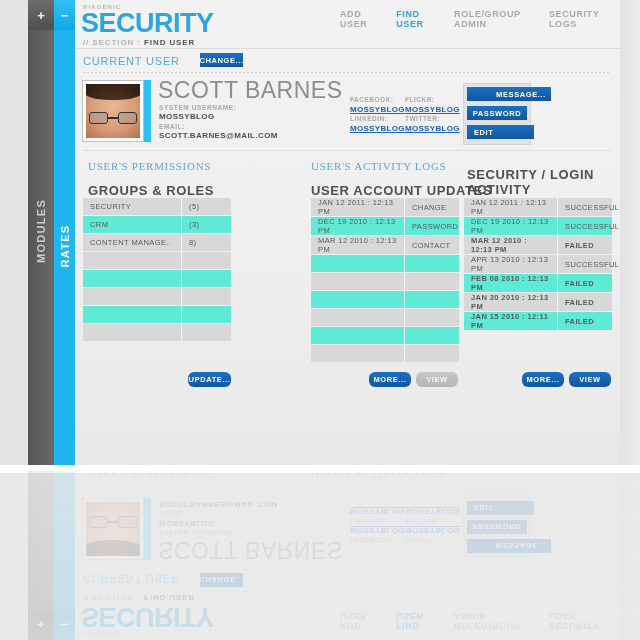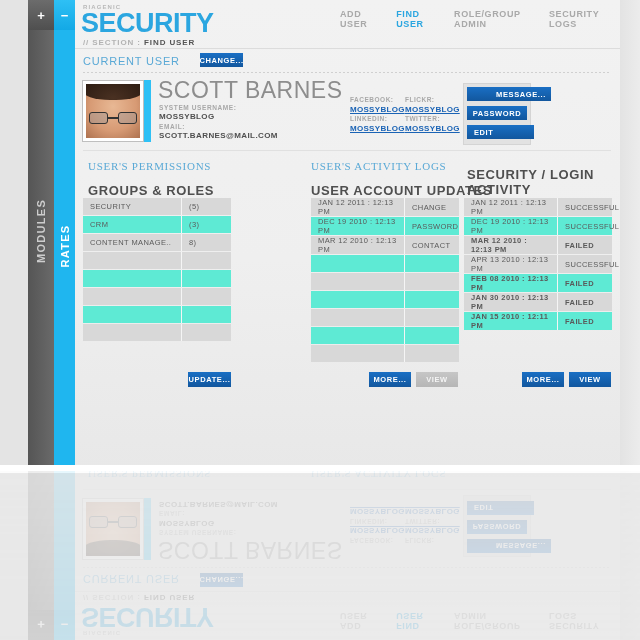--- a/index.html
+++ b/index.html
@@ -131,21 +131,21 @@
   .t-perm td.c1{width:98px;} .t-perm td.c2{width:50px;}
 
   .t-acct{left:311px;top:197px;width:148px;}
   .t-acct td.c1{width:93px;} .t-acct td.c2{width:55px;}
 
   .t-sec{left:464px;top:197px;width:148px;}
   .t-sec td.c1{width:93px;} .t-sec td.c2{width:55px;}
   td.fail{color:#cf2027;font-weight:bold;}
   td.datefail{color:#cf2027;font-weight:bold;}
 
-  .btn-sm{position:absolute;height:15px;width:40px;}
+  .btn-sm{position:absolute;height:15px;width:40px;border-radius:6px;}
   .btn-gray{background:linear-gradient(to bottom,#c6c6c6,#b6b6b6);color:#f4f4f4;}
   .b-update{left:188px;top:372px;width:43px;}
   .b-more1{left:369px;top:372px;width:42px;}
   .b-view1{left:416px;top:372px;width:42px;}
   .b-more2{left:522px;top:372px;width:42px;}
   .b-view2{left:569px;top:372px;width:42px;}
 </style>
 </head>
 <body>
 

